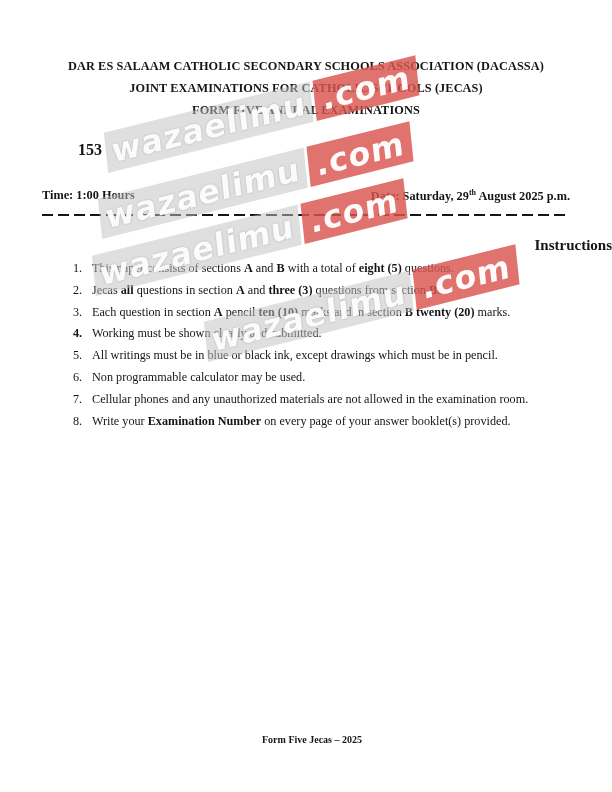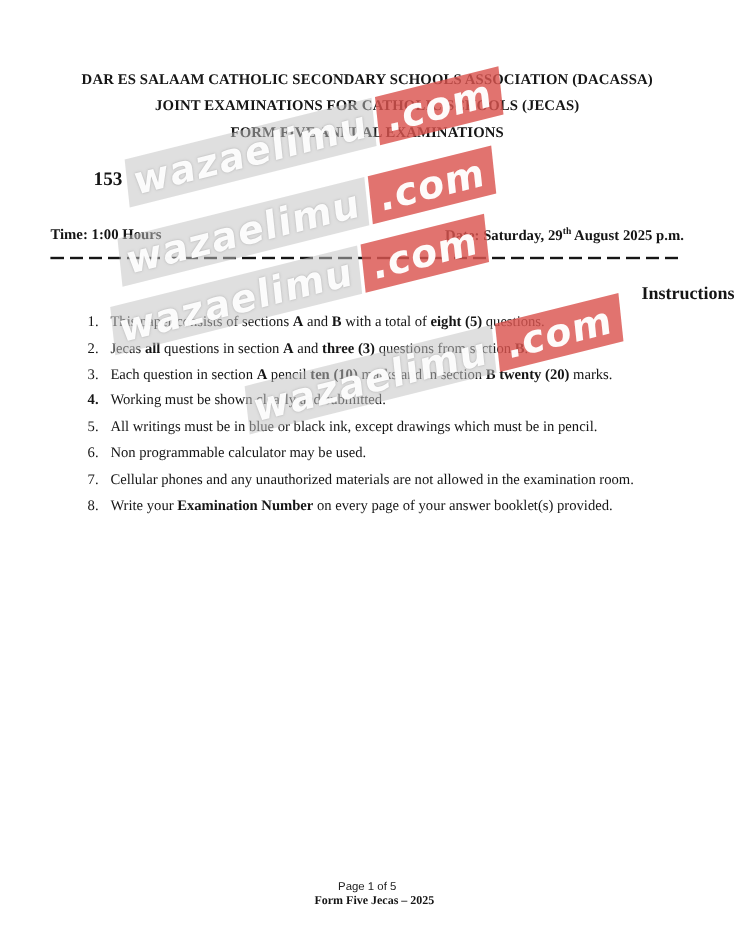--- a/index.html
+++ b/index.html
@@ -164,17 +164,16 @@
         <span class="ins-num">7.</span>
         <span class="ins-text"><span>Cellular phones and any unauthorized materials are not allowed in the examination room.</span></span>
       </div>
       <div class="ins-row">
         <span class="ins-num">8.</span>
         <span class="ins-text"><span>Write your </span><span class="b">Examination Number</span><span> on every page of your answer booklet(s) provided.</span></span>
       </div>
     </div>
 
   <div class="footer">
-    <div class="page-info">Page 1 of 5</div>
     <div class="exam-info">Form Five Jecas – 2025</div>
   </div>
 
 </div>
 
 </body></html>

